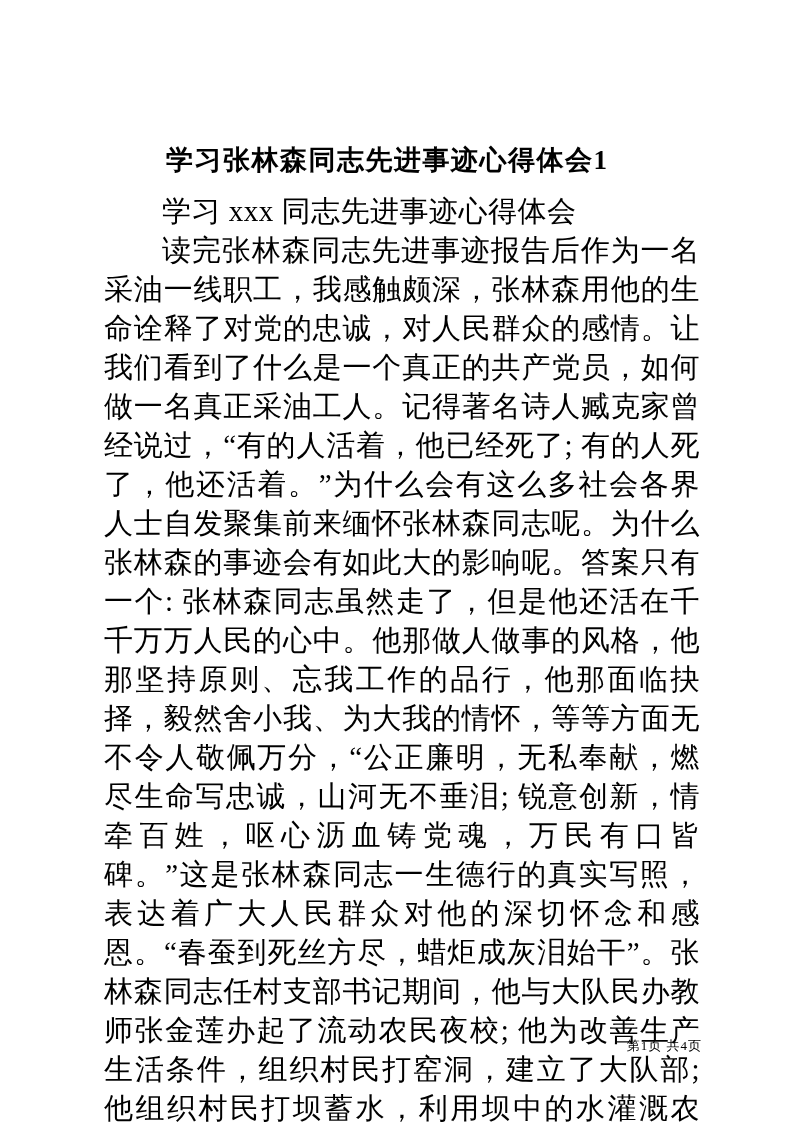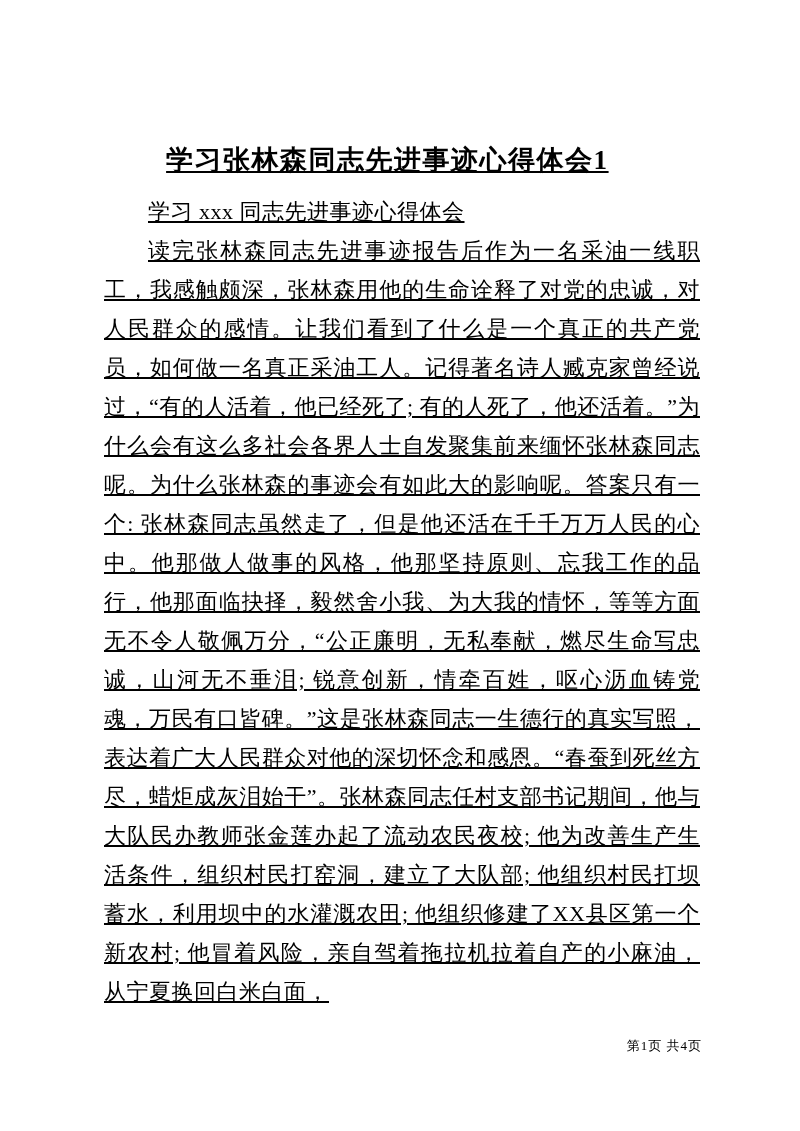--- a/index.html
+++ b/index.html
@@ -11,33 +11,32 @@
     overflow: hidden;
     font-family: "Liberation Serif", "DejaVu Serif", serif;
     color: #000000;
   }
   .page {
     position: absolute;
     top: 0; left: 0;
     width: 800px;
     height: 1131px;
     padding: 142px 100px 0 104px;
-    text-decoration: underline;
   }
   .doc-title {
     font-size: 27px;
     font-weight: bold;
     letter-spacing: 1.5px;
     text-indent: 2.3em;
     line-height: 36px;
     margin-bottom: 14px;
     white-space: nowrap;
   }
   .para {
-    font-size: 22px;
+    font-size: 29px;
     line-height: 39px;
     letter-spacing: 0.5px;
     text-indent: 2em;
     text-align: justify;
     text-justify: inter-ideograph;
   }
   .page-footer {
     position: absolute;
     right: 98px;
     bottom: 76px;

